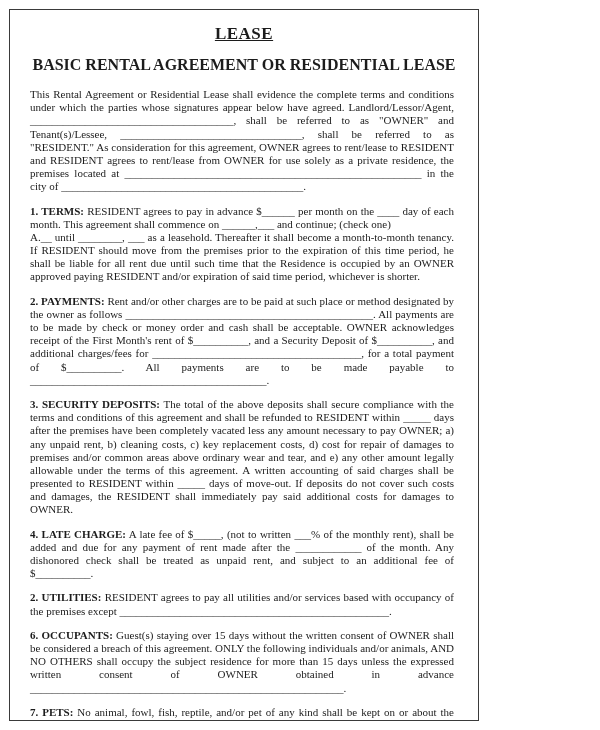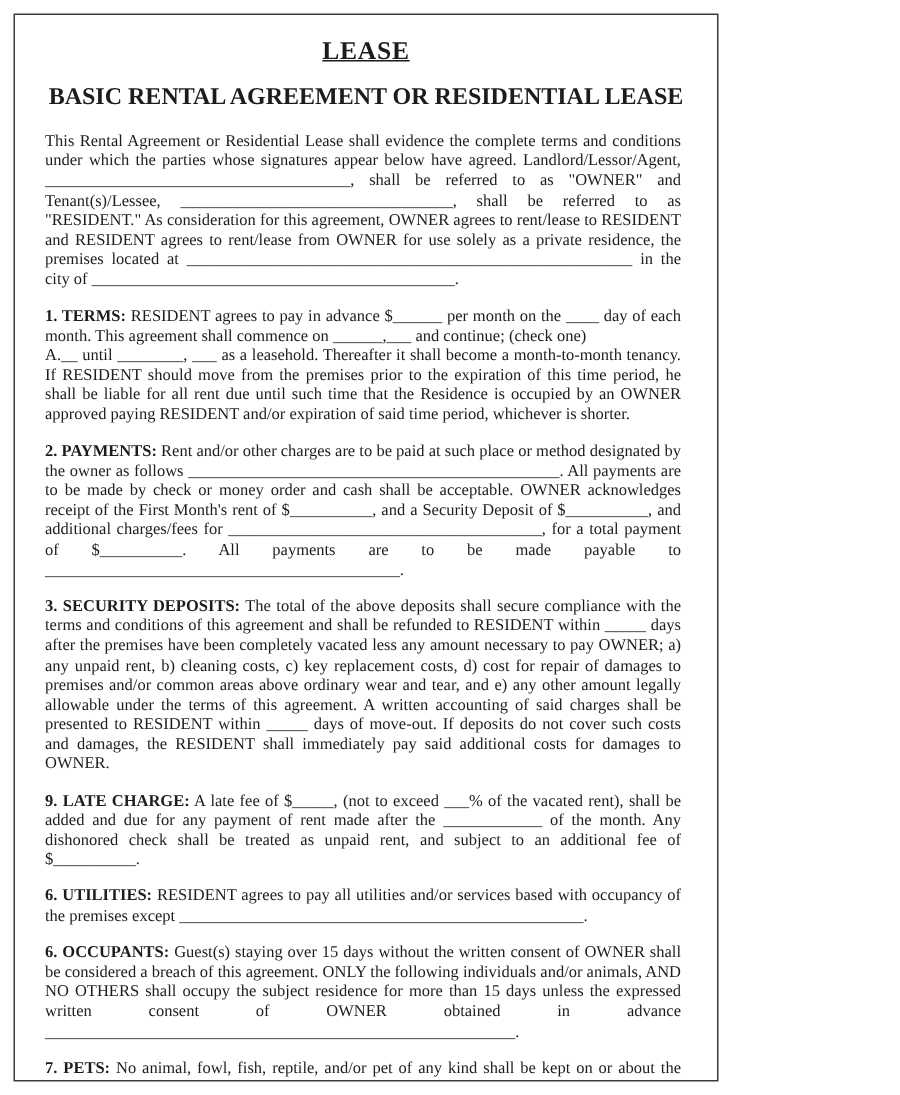--- a/index.html
+++ b/index.html
@@ -74,25 +74,25 @@
 
     <div class="section">
       <p><b class="shead">2. PAYMENTS:</b> <span>Rent and/or other charges are to be paid at such place or method designated by the owner as follows _____________________________________________. All payments are to be made by check or money order and cash shall be acceptable. OWNER acknowledges receipt of the First Month's rent of $__________, and a Security Deposit of $__________, and additional charges/fees for ______________________________________, for a total payment of $__________. All payments are to be made payable to ___________________________________________.</span></p>
     </div>
 
     <div class="section">
       <p><b class="shead">3. SECURITY DEPOSITS:</b> <span>The total of the above deposits shall secure compliance with the terms and conditions of this agreement and shall be refunded to RESIDENT within _____ days after the premises have been completely vacated less any amount necessary to pay OWNER; a) any unpaid rent, b) cleaning costs, c) key replacement costs, d) cost for repair of damages to premises and/or common areas above ordinary wear and tear, and e) any other amount legally allowable under the terms of this agreement. A written accounting of said charges shall be presented to RESIDENT within _____ days of move-out. If deposits do not cover such costs and damages, the RESIDENT shall immediately pay said additional costs for damages to OWNER.</span></p>
     </div>
 
     <div class="section">
-      <p><b class="shead">9. LATE CHARGE:</b> <span>A late fee of $_____, (not to exceed ___% of the vacated rent), shall be added and due for any payment of rent made after the ____________ of the month. Any dishonored check shall be treated as unpaid rent, and subject to an additional fee of $__________.</span></p>
+      <p><b class="shead">4. LATE CHARGE:</b> <span>A late fee of $_____, (not to written ___% of the monthly rent), shall be added and due for any payment of rent made after the ____________ of the month. Any dishonored check shall be treated as unpaid rent, and subject to an additional fee of $__________.</span></p>
     </div>
 
     <div class="section">
-      <p><b class="shead">6. UTILITIES:</b> <span>RESIDENT agrees to pay all utilities and/or services based with occupancy of the premises except _________________________________________________.</span></p>
+      <p><b class="shead">2. UTILITIES:</b> <span>RESIDENT agrees to pay all utilities and/or services based with occupancy of the premises except _________________________________________________.</span></p>
     </div>
 
     <div class="section">
       <p><b class="shead">6. OCCUPANTS:</b> <span>Guest(s) staying over 15 days without the written consent of OWNER shall be considered a breach of this agreement. ONLY the following individuals and/or animals, AND NO OTHERS shall occupy the subject residence for more than 15 days unless the expressed written consent of OWNER obtained in advance _________________________________________________________.</span></p>
     </div>
 
     <div class="section">
       <p><b class="shead">7. PETS:</b> <span>No animal, fowl, fish, reptile, and/or pet of any kind shall be kept on or about the premises, for any amount of time, without obtaining the prior written consent and meeting the requirements of the OWNER. Such consent if granted, shall be revocable at OWNER'S option upon giving a 30 day written notice. In the event laws are passed or permission is granted to have a pet and/or animal of any kind, an additional deposit in the amount of $__________ shall be required along with additional monthly rent of $________ along with the signing of OWNER'S Pet Agreement. RESIDENT also agrees to carry insurance deemed appropriate by OWNER to cover possible liability and damages that may be caused by such animals.</span></p>
     </div>
 

